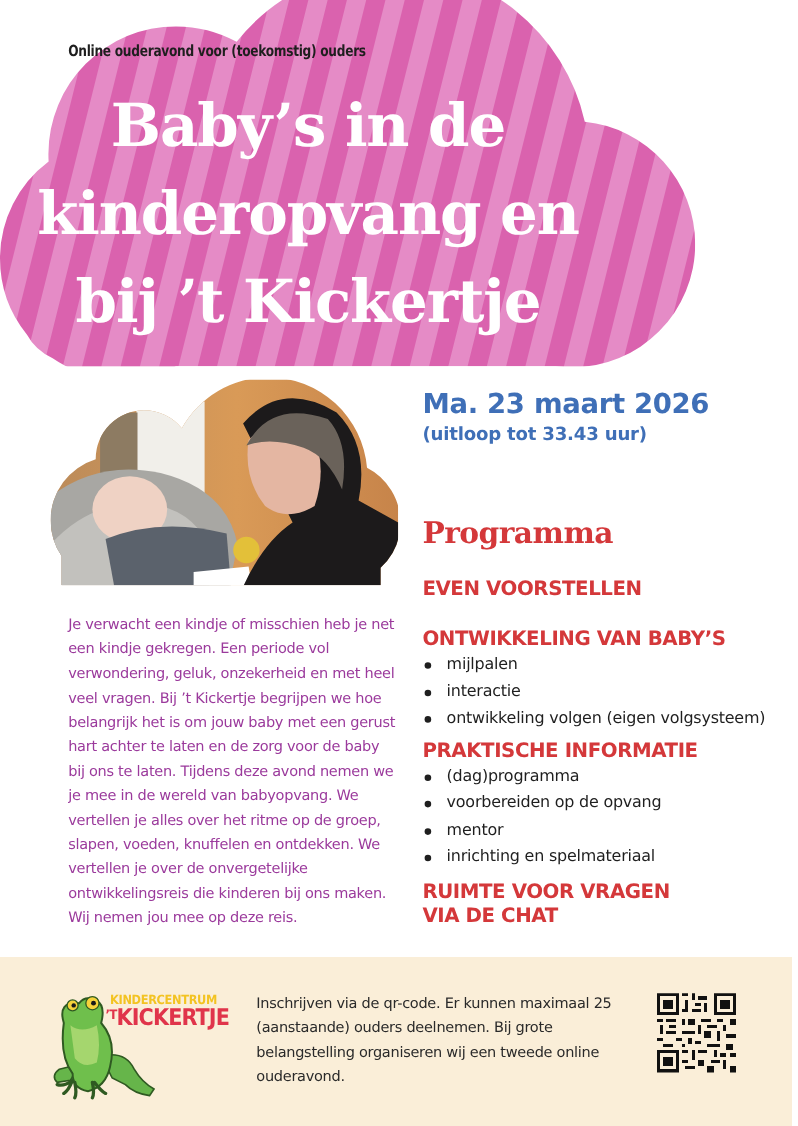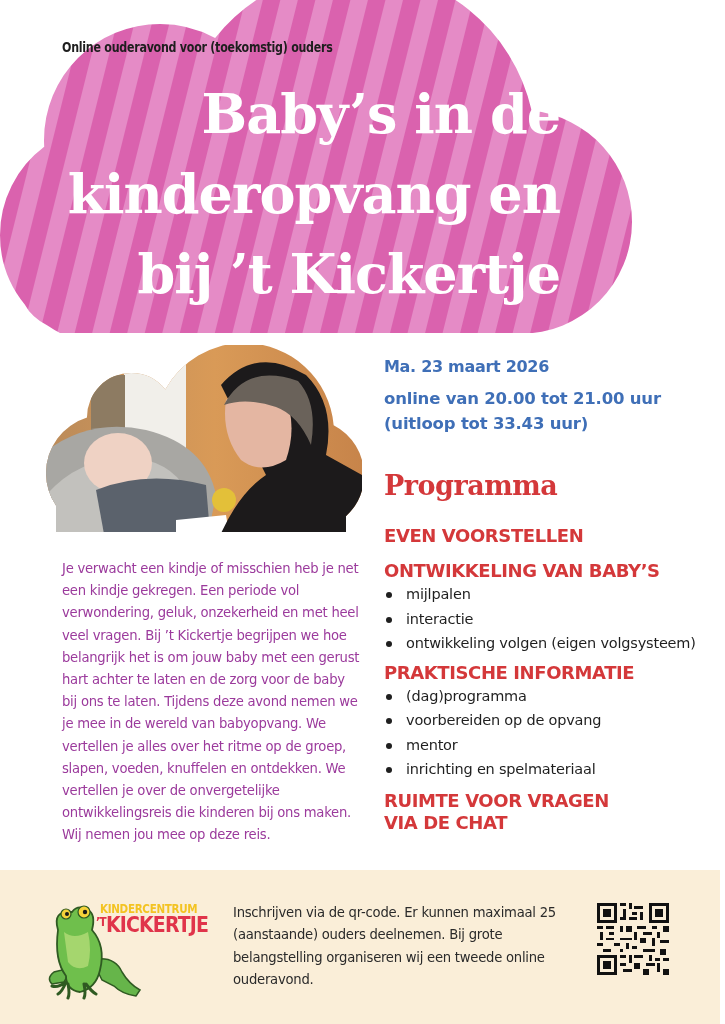--- a/index.html
+++ b/index.html
@@ -14,37 +14,37 @@
       font-family: "DejaVu Sans Condensed", "DejaVu Sans", sans-serif;
       font-weight: bold; font-size: 14px; color: #1e1e1e; letter-spacing: -0.3px;
       transform: scaleX(0.88); transform-origin: left center;
     }
     .hero-title {
       position: absolute; left: 0; top: 74px; width: 560px;
       text-align: center; color: #ffffff;
       font-family: "DejaVu Serif", serif; font-weight: bold;
       font-size: 54px; line-height: 80px; letter-spacing: -1px;
     }
-    .hero-title span { display: block; white-space: nowrap; text-align: right; }
+    .hero-title span { display: block; white-space: nowrap; }
 
     
     .photo { position: absolute; left: 36px; top: 345px; width: 326px; height: 188px; }
     .photo svg { position: absolute; left: 0; top: 0; }
 
     
     .date { position: absolute; left: 384px; top: 352px; color: #3f6fb7; }
-    .date-main { font-family: "DejaVu Sans", sans-serif; font-weight: bold; font-size: 16px; letter-spacing: -0.3px; line-height: 30px; }
+    .date-main { font-family: "DejaVu Sans", sans-serif; font-weight: bold; font-size: 25px; letter-spacing: -0.3px; line-height: 30px; }
     .date-sub { font-family: "DejaVu Sans", sans-serif; font-weight: bold; font-size: 16.5px; line-height: 25px; margin-top: 4px; letter-spacing: -0.2px; }
 
     
     .program { position: absolute; left: 384px; top: 464px; width: 330px; }
     .program-title { font-family: "DejaVu Serif", serif; font-weight: bold; font-size: 27px; color: #d4383a; line-height: 44px; letter-spacing: -0.5px; }
     .section-head { font-family: "DejaVu Sans", sans-serif; font-weight: bold; font-size: 18px; color: #d4383a; letter-spacing: -0.4px; line-height: 22px; }
     .section-head.sh1 { margin-top: 17px; }
-    .section-head.sh2 { margin-top: 13px; }
+    .section-head.sh2 { margin-top: 23px; }
     .section-head.sh3 { margin-top: 6px; }
     .section-head.sh4 { margin-top: 8px; }
     .bullets { list-style: none; }
     .bullets li { position: relative; padding-left: 22px; font-size: 14.5px; color: #1f1f1f; line-height: 24.5px; letter-spacing: -0.2px; white-space: nowrap; }
     .bullets li::before { content: ""; position: absolute; left: 2px; top: 10px; width: 6px; height: 6px; border-radius: 50%; background: #1f1f1f; }
 
     
     .intro {
       position: absolute; left: 62px; top: 558px; width: 300px;
       font-family: "DejaVu Sans", sans-serif; font-size: 13.2px; line-height: 22.2px;
@@ -129,21 +129,20 @@
       <path d="M190 55 Q215 30 248 48 Q262 80 250 115 Q225 130 205 115 Q185 90 190 55 Z" fill="#e4b6a2"></path>
       <path d="M188 60 Q210 18 262 36 Q282 58 275 100 Q262 70 240 62 Q210 52 188 60 Z" fill="#6a625a"></path>
 
       <circle cx="188" cy="155" r="12" fill="#e3c039"></circle>
     </g>
   </svg>
 </div>
 
 <div class="date">
   <div class="date-main">Ma. 23 maart 2026</div>
-  <div class="date-sub">online van 20.00 tot 21.00 uur</div>
   <div class="date-sub" style="margin-top:0">(uitloop tot 33.43 uur)</div>
 </div>
 
 <div class="program">
   <h2 class="program-title">Programma</h2>
 
   <div class="section-head sh1">EVEN VOORSTELLEN</div>
 
   <div class="section-head sh2">ONTWIKKELING VAN BABY’S</div>
   <ul class="bullets">

